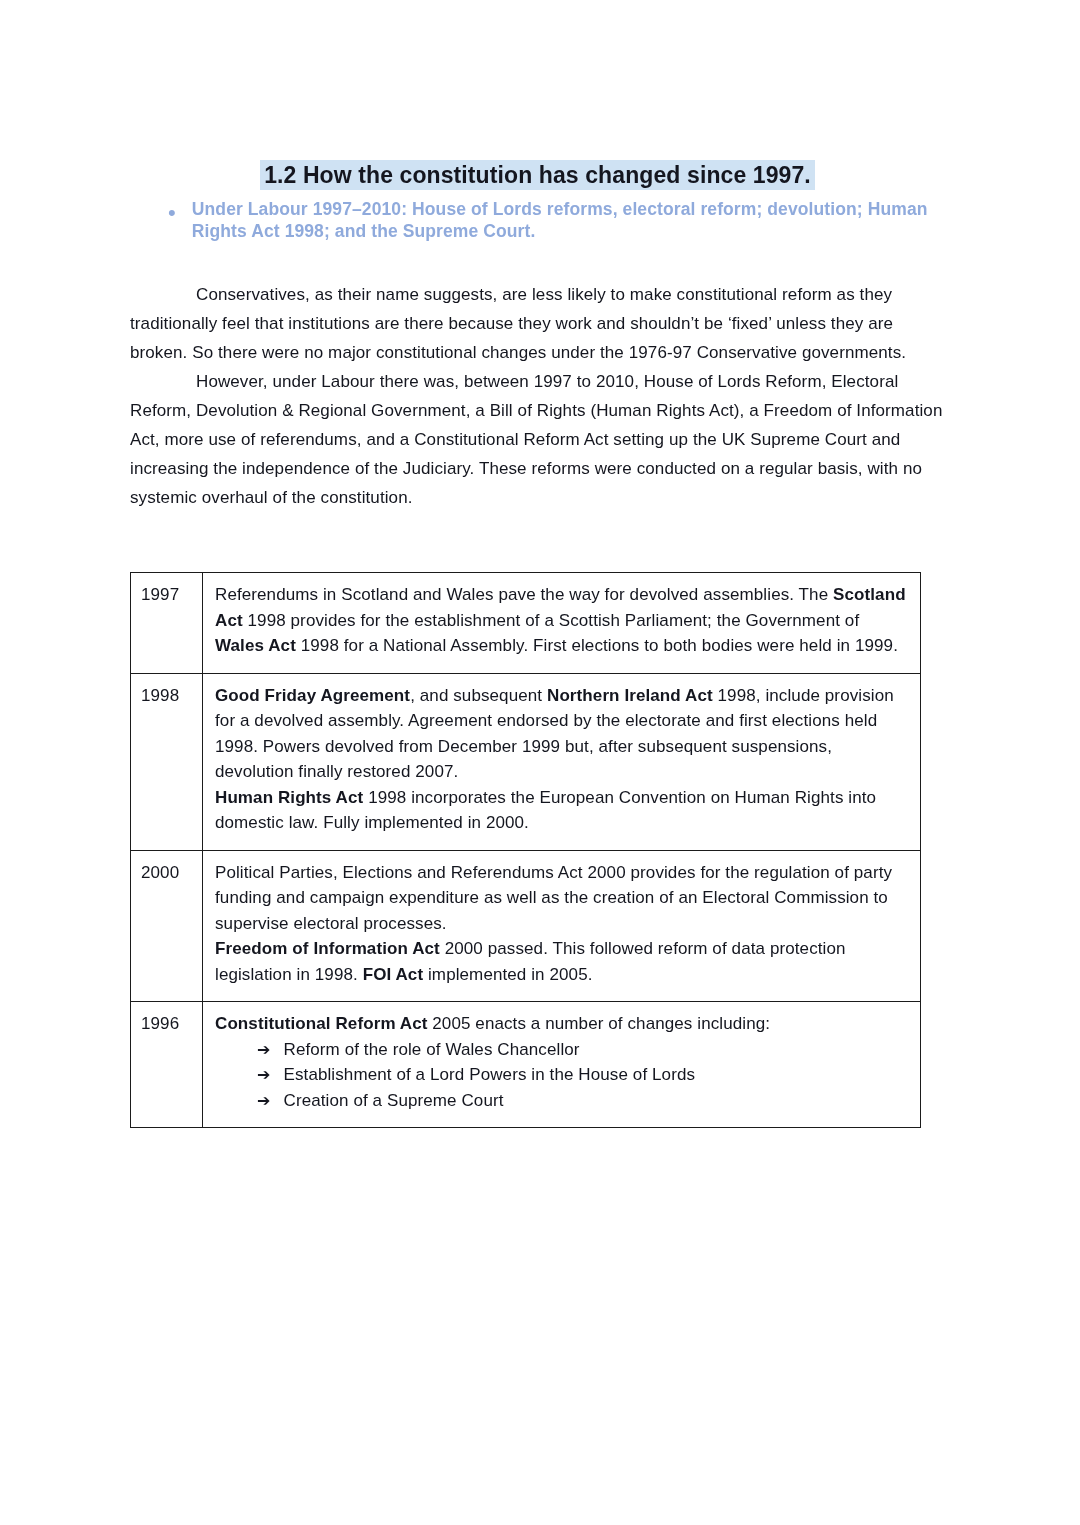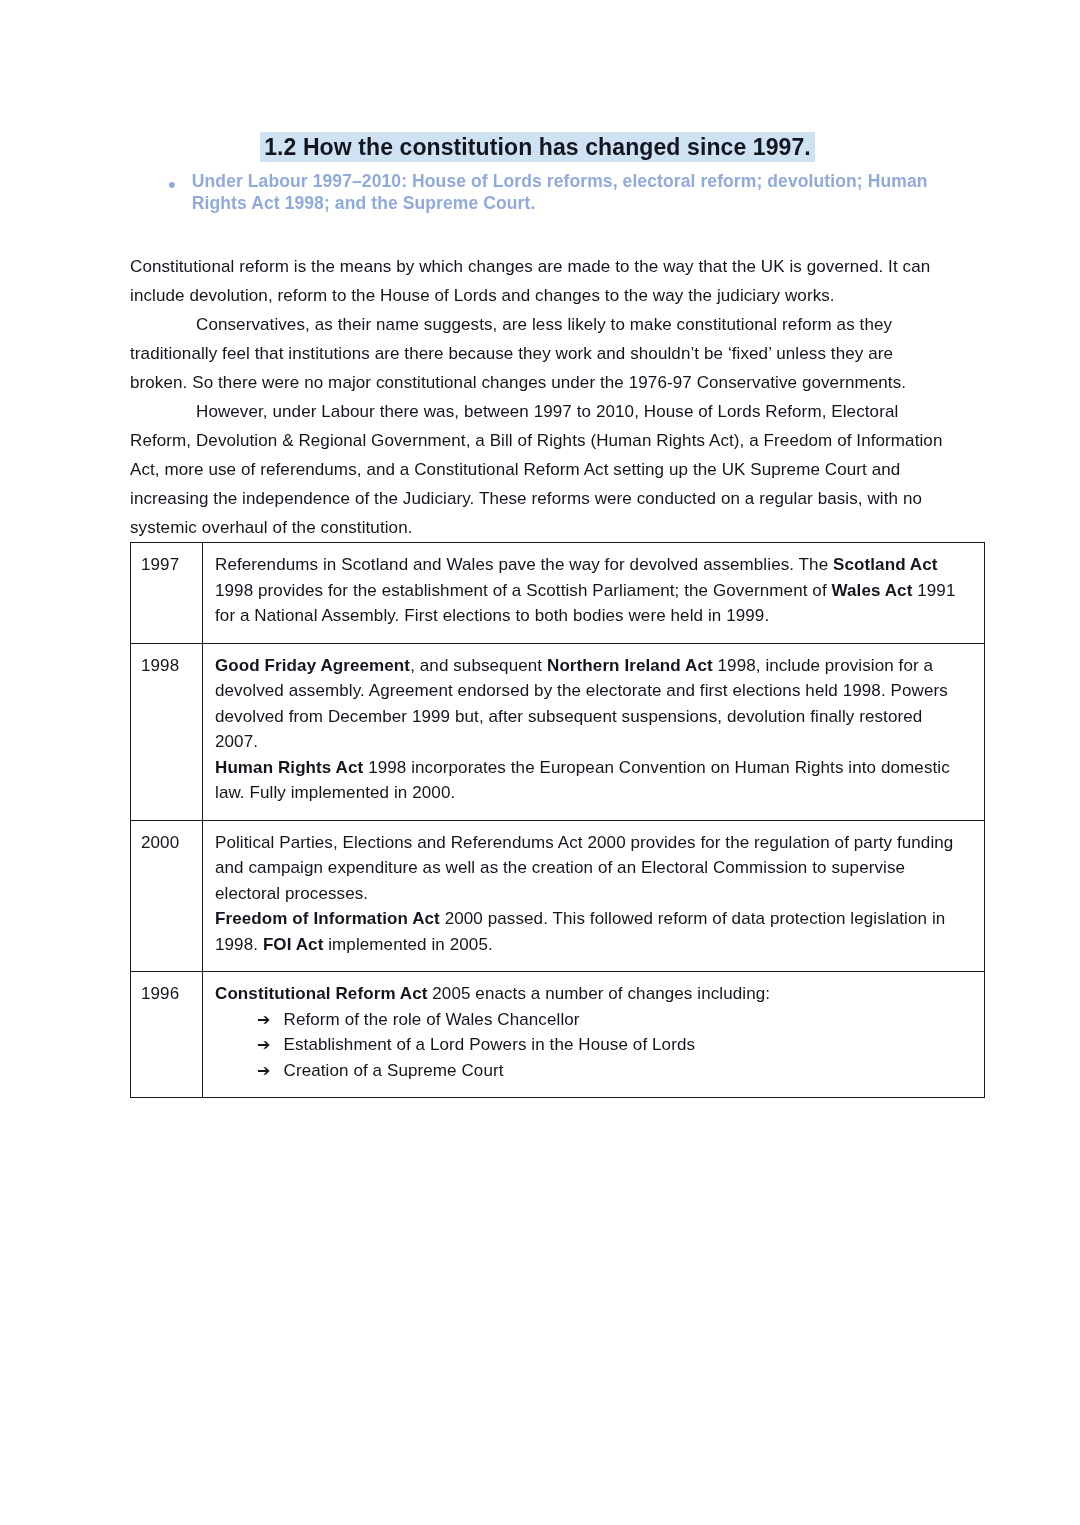--- a/index.html
+++ b/index.html
@@ -22,20 +22,21 @@
   .page{
     width:1080px;height:1525px;
     padding:132px 135px 0 130px;
     position:relative;
   }
   .doc-title{
     text-align:center;
     font-size:23px;
     font-weight:700;
     line-height:30px;
+    margin-top:28px;
   }
   .doc-title .hl{
     background:var(--highlight);
     padding:2px 4px;
   }
   .bullet-row{
     display:flex;
     align-items:flex-start;
     padding-left:38px;
     margin-top:8px;
@@ -54,21 +55,22 @@
     max-width:770px;
   }
   .body-copy{
     margin-top:38px;
     font-size:17px;
     line-height:29px;
   }
   .body-copy p{margin:0;}
   .body-copy p.indent{text-indent:66px;}
   table.timeline{
-    width:855px;
+    margin-top:60px;
+    width:791px;
     border-collapse:collapse;
     table-layout:fixed;
     font-size:17px;
     line-height:25.5px;
   }
   table.timeline td{
     border:1.6px solid var(--border);
     vertical-align:top;
   }
   td.year-cell{
@@ -92,30 +94,29 @@
 <div class="page">
 
   <h1 class="doc-title"><span class="hl">1.2 How the constitution has changed since 1997.</span></h1>
 
   <div class="bullet-row">
     <span class="dot">•</span>
     <p class="bullet-text">Under Labour 1997–2010: House of Lords reforms, electoral reform; devolution; Human Rights Act 1998; and the Supreme Court.</p>
   </div>
 
   <div class="body-copy">
-    <p>Constitutional reform is the means by which changes are made to the way that the UK is governed. It can include devolution, reform to the House of Lords and changes to the way the judiciary works.</p>
     <p class="indent">Conservatives, as their name suggests, are less likely to make constitutional reform as they traditionally feel that institutions are there because they work and shouldn’t be ‘fixed’ unless they are broken. So there were no major constitutional changes under the 1976-97 Conservative governments.</p>
     <p class="indent">However, under Labour there was, between 1997 to 2010, House of Lords Reform, Electoral Reform, Devolution &amp; Regional Government, a Bill of Rights (Human Rights Act), a Freedom of Information Act, more use of referendums, and a Constitutional Reform Act setting up the UK Supreme Court and increasing the independence of the Judiciary. These reforms were conducted on a regular basis, with no systemic overhaul of the constitution.</p>
   </div>
 
   <table class="timeline">
     <tbody>
         <tr>
           <td class="year-cell">1997</td>
-          <td class="desc-cell"><span>Referendums in Scotland and Wales pave the way for devolved assemblies. The </span><span class="b">Scotland Act</span><span> 1998 provides for the establishment of a Scottish Parliament; the Government of </span><span class="b">Wales Act</span><span> 1991 for a National Assembly. First elections to both bodies were held in 1999.</span></td>
+          <td class="desc-cell"><span>Referendums in Scotland and Wales pave the way for devolved assemblies. The </span><span class="b">Scotland Act</span><span> 1998 provides for the establishment of a Scottish Parliament; the Government of </span><span class="b">Wales Act</span><span> 1998 for a National Assembly. First elections to both bodies were held in 1999.</span></td>
         </tr>
         <tr>
           <td class="year-cell">1998</td>
           <td class="desc-cell"><span class="b">Good Friday Agreement</span><span>, and subsequent </span><span class="b">Northern Ireland Act</span><span> 1998, include provision for a devolved assembly. Agreement endorsed by the electorate and first elections held 1998. Powers devolved from December 1999 but, after subsequent suspensions, devolution finally restored 2007.</span><br><span class="b">Human Rights Act</span><span> 1998 incorporates the European Convention on Human Rights into domestic law. Fully implemented in 2000.</span></td>
         </tr>
         <tr>
           <td class="year-cell">2000</td>
           <td class="desc-cell"><span>Political Parties, Elections and Referendums Act 2000 provides for the regulation of party funding and campaign expenditure as well as the creation of an Electoral Commission to supervise electoral processes.</span><br><span class="b">Freedom of Information Act</span><span> 2000 passed. This followed reform of data protection legislation in 1998. </span><span class="b">FOI Act</span><span> implemented in 2005.</span></td>
         </tr>
         <tr>

